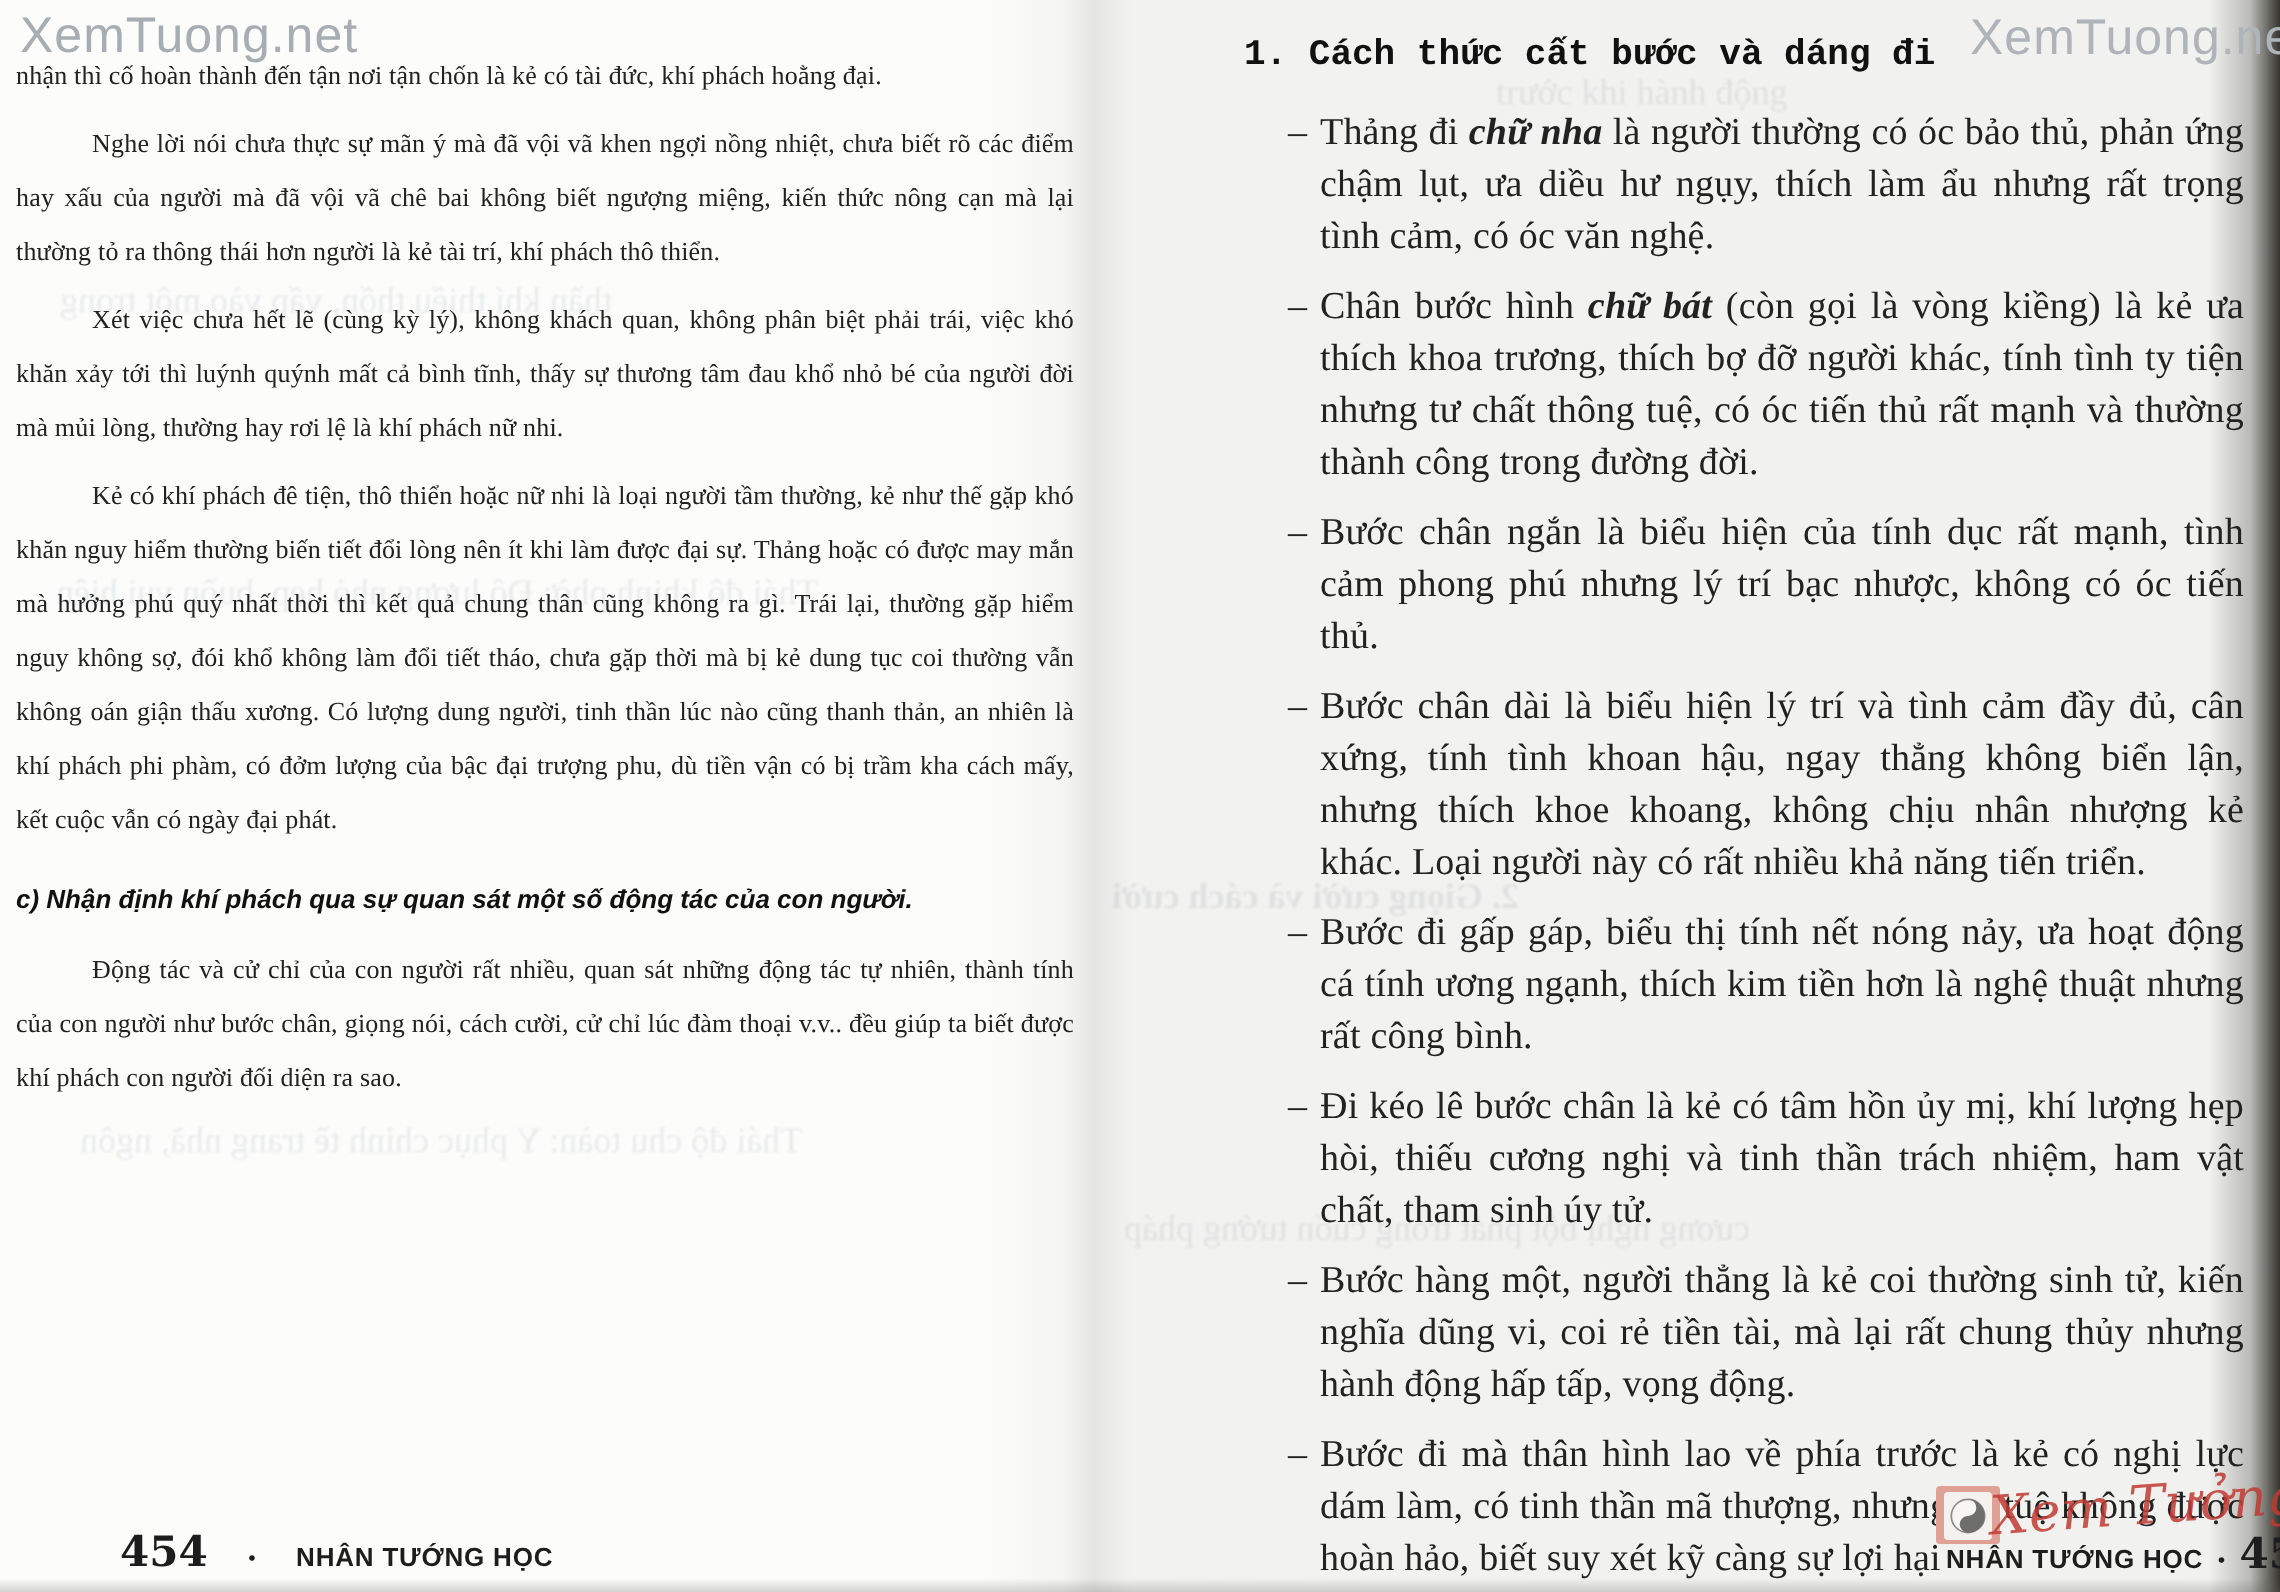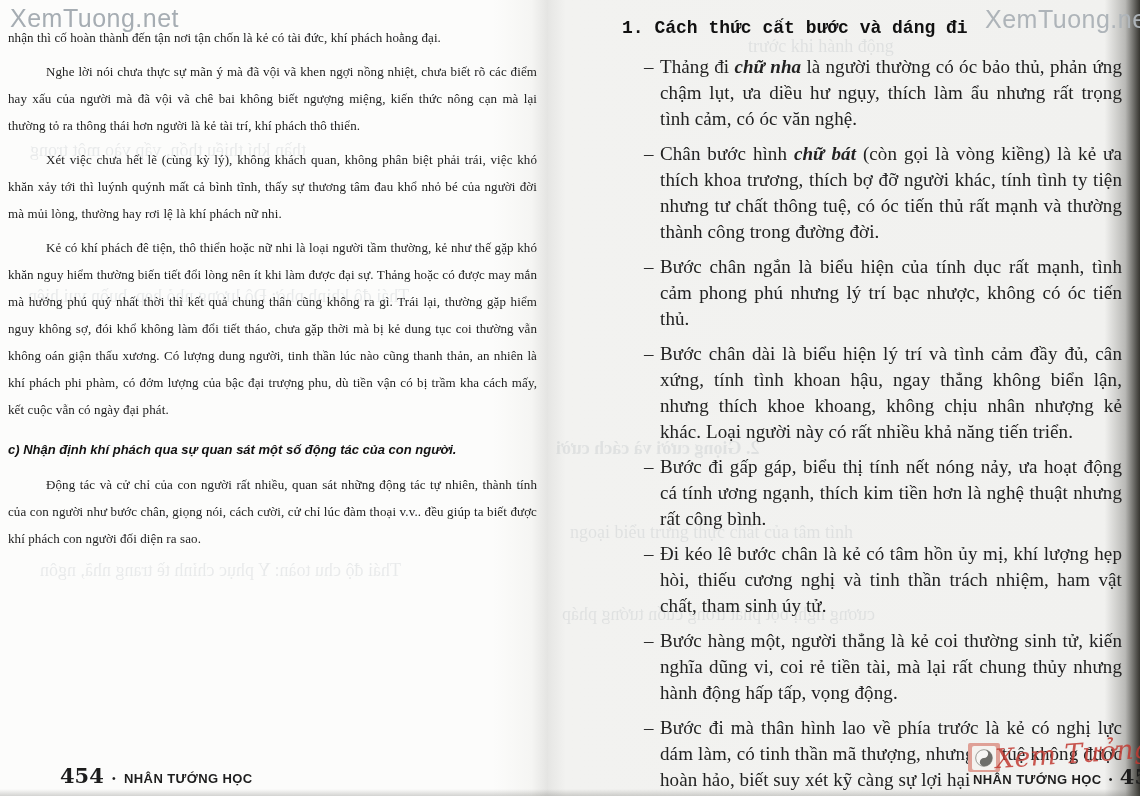--- a/index.html
+++ b/index.html
@@ -22,21 +22,21 @@
   .heading-c{font-family:"Liberation Sans","DejaVu Sans",sans-serif;font-weight:bold;
              font-size:13px;line-height:26px;margin:14px 0 8px 0;color:#111;
              padding-left:52px;text-indent:-52px;font-style:italic;}
   .col-right{position:absolute;left:74px;top:16px;width:500px;}
   .heading-1{font-family:Liberation Mono, monospace;font-weight:bold;
              font-size:18px;line-height:24px;color:#111;margin:0 0 14px 0;}
   .bullet{display:flex;margin:0 0 9px 0;padding-left:22px;}
   .bullet .dash{width:16px;flex:0 0 16px;font-size:19px;line-height:26px;}
   .bullet .btxt{flex:1;font-size:19px;line-height:26px;text-align:justify;letter-spacing:.1px;}
   .btxt em{font-style:italic;font-weight:bold;}
-  .footer-left{position:absolute;left:60px;bottom:8px;display:flex;align-items:baseline;gap:8px;}
+  .footer-left{position:absolute;left:60px;bottom:8px;display:flex;align-items:baseline;gap:20px;}
   .fl-num{font-family:"DejaVu Serif",serif;font-weight:bold;font-size:21px;color:#1d1d1d;}
   .f-sep{font-size:12px;color:#1d1d1d;}
   .f-title{font-family:"Liberation Sans","DejaVu Sans",sans-serif;font-weight:bold;
            font-size:13px;letter-spacing:.4px;color:#1d1d1d;}
   .footer-right{position:absolute;left:415px;top:738px;width:170px;height:52px;}
   .fr-logo{position:absolute;left:5px;top:5px;width:32px;height:29px;background:#dfa096;
            border-radius:2px;display:flex;align-items:center;justify-content:center;}
   .fr-logo .inner{width:24px;height:24px;background:#f4f2ef;border-radius:2px;
                   display:flex;align-items:center;justify-content:center;}
   .fr-script{position:absolute;left:32px;top:-2px;font-family:"DejaVu Serif",serif;
@@ -73,21 +73,20 @@
     <div class="footer-left">
       <span class="fl-num">454</span>
       <span class="f-sep">•</span>
       <span class="f-title">NHÂN TƯỚNG HỌC</span>
     </div>
   </div>
 
   <div class="page-right">
     <div class="ghost" style="left:200px;top:36px;">trước khi hành động</div>
     <div class="ghost mir" style="left:8px;top:438px;font-weight:bold;">2. Giọng cười và cách cười</div>
-    <div class="ghost" style="left:22px;top:522px;">ngoại biểu trưng thực chất của tâm tình</div>
     <div class="ghost mir" style="left:14px;top:604px;">cương nghị bột phát trong cuốn tướng pháp</div>
 
     <div class="wm wm-tr">XemTuong.net</div>
 
     <div class="col-right">
       <h3 class="heading-1">1. Cách thức cất bước và dáng đi</h3>
 
       <div class="bullet">
         <span class="dash">–</span>
         <div class="btxt"><span>Thảng đi </span><em>chữ nha</em><span> là người thường có óc bảo thủ, phản ứng chậm lụt, ưa diều hư ngụy, thích làm ẩu nhưng rất trọng tình cảm, có óc văn nghệ.</span></div>

